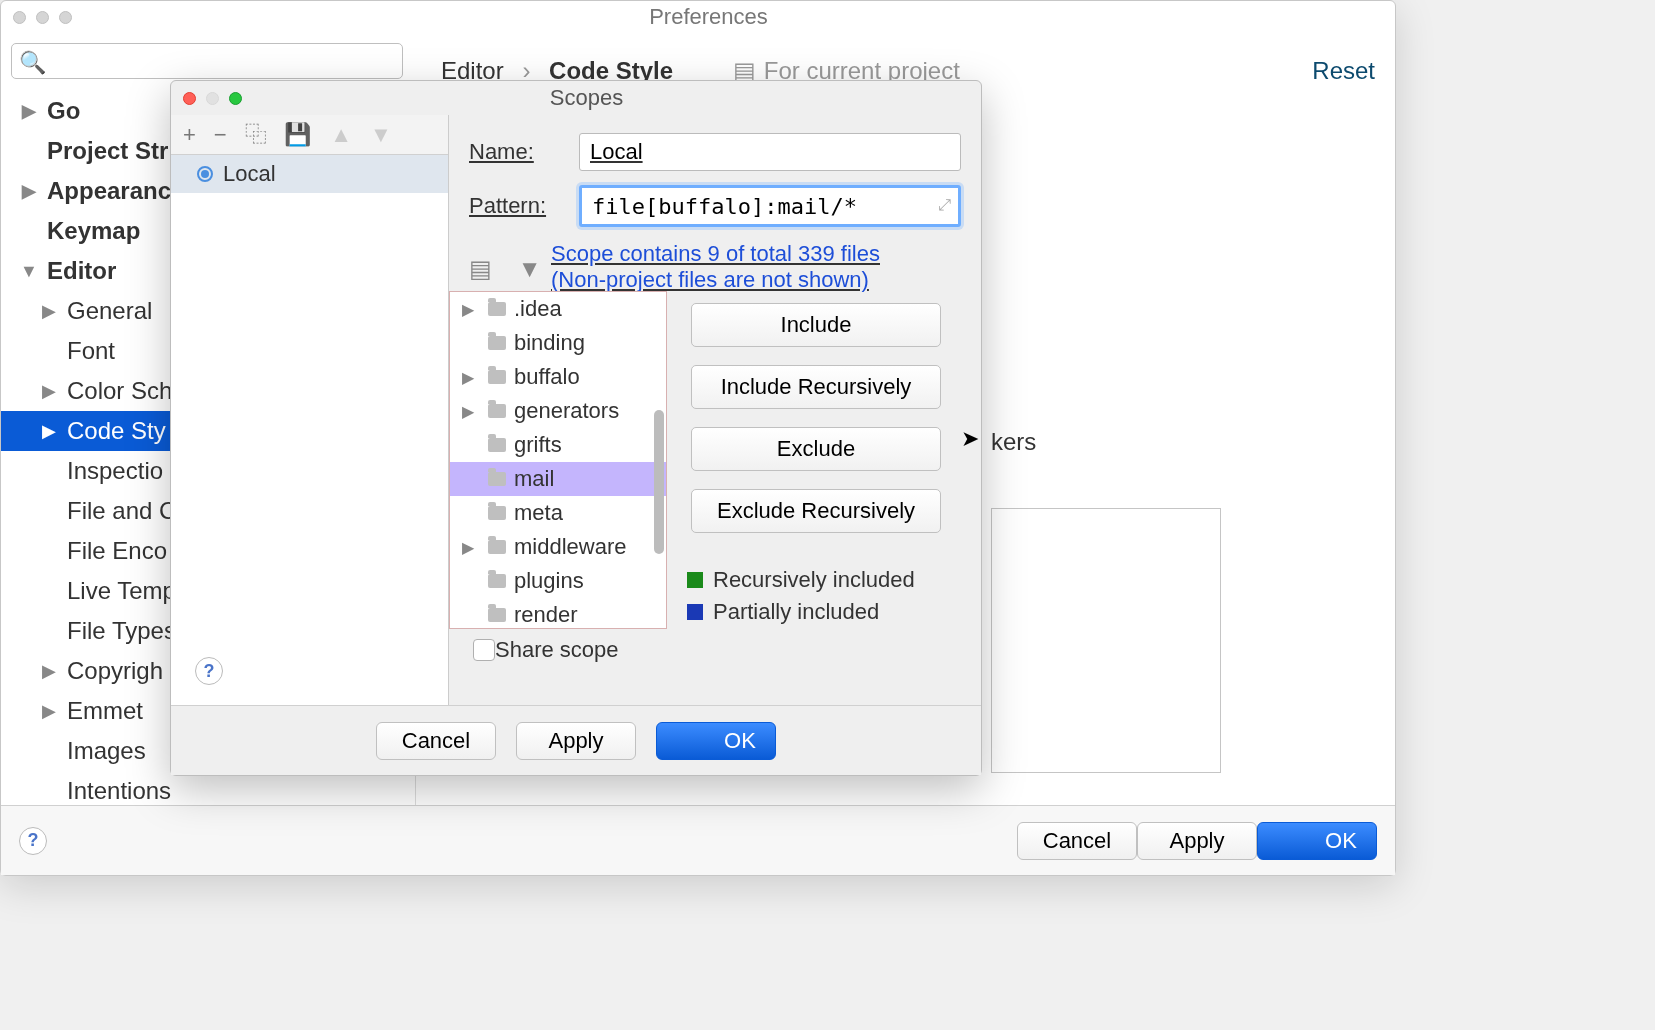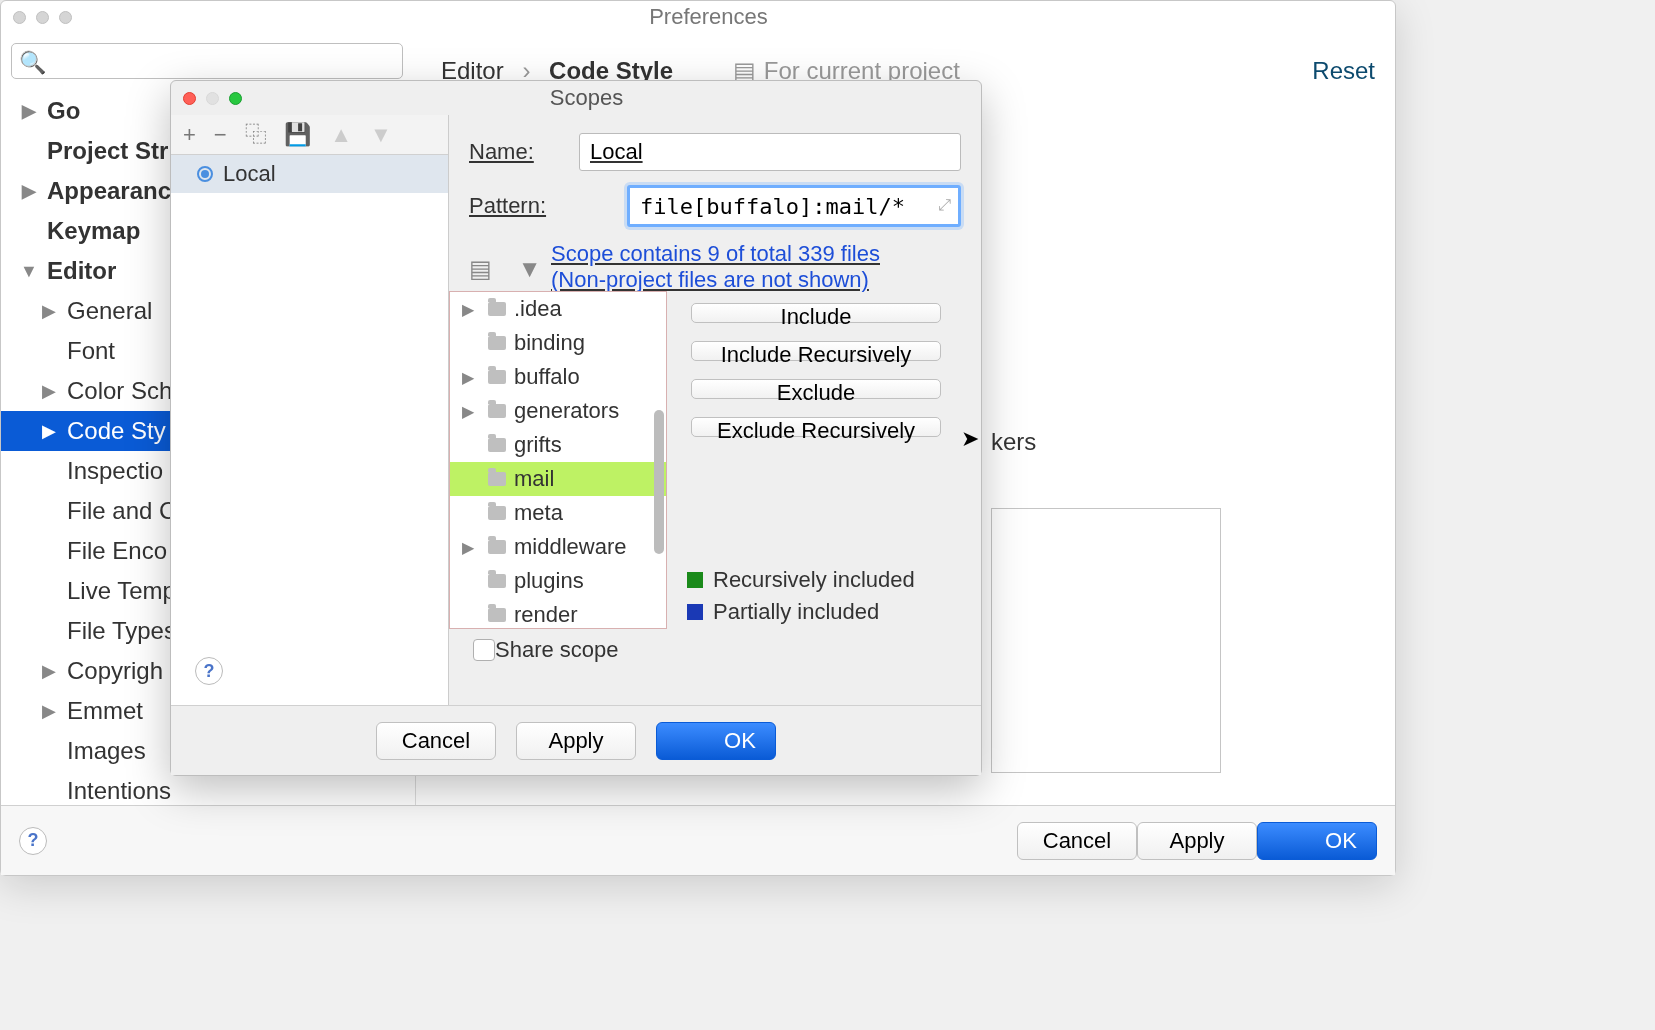--- a/index.html
+++ b/index.html
@@ -91,47 +91,47 @@
     .radio::after { content: ""; width: 8px; height: 8px; border-radius: 50%; background: #4a8fe0; }
 
     
     .scopes-right { position: absolute; left: 278px; top: 0; right: 0; bottom: 70px; padding: 18px 20px; text-decoration: underline; }
     .form-row { display: flex; align-items: center; margin-bottom: 14px; gap: 20px; }
     .form-label { width: 90px; font-size: 22px; color: #333; }
     .text-input {
       flex: 1; height: 38px; font-size: 22px; padding: 0 10px;
       border: 1px solid #bbb; border-radius: 3px; background: #fff;
     }
-    .pattern-wrap { flex: 1; position: relative; margin-left: 48px; }
+    .pattern-wrap { flex: 1; position: relative; }
     .pattern-input {
       width: 100%; height: 42px; font-size: 22px; font-family: Menlo, Consolas, monospace;
       padding: 0 36px 0 10px; border: 3px solid #6faeff; border-radius: 3px;
       box-shadow: 0 0 0 3px rgba(111,174,255,.3);
       background: #fff;
     }
     .expand-icon { position: absolute; right: 10px; top: 11px; color: #aaa; }
 
     .scope-info { margin-left: 82px; font-size: 22px; color: #1d4ed8; }
     .mini-toolbar { position: absolute; left: 20px; top: 140px; display: flex; gap: 26px; color: #888; font-size: 24px; }
 
     
     .file-tree {
       position: absolute; left: 0px; top: 176px; width: 218px; height: 338px;
       border: 1px solid #d8b0b0; background: #fff; overflow: hidden;
     }
     .ft-row { display: flex; align-items: center; height: 34px; font-size: 22px; padding-left: 36px; gap: 8px; }
     .ft-row .arrow { width: 18px; color: #888; margin-left: -24px; font-size: 16px; }
-    .ft-row.sel { background: #bef264; }
+    .ft-row.sel { background: #c4b5fd; }
     .folder-icon { width: 18px; height: 14px; background: #bfbfbf; border-radius: 2px; position: relative; }
     .folder-icon::before { content: ""; position: absolute; top: -4px; left: 0; width: 8px; height: 4px; background: #bfbfbf; border-radius: 2px 2px 0 0; }
     .ft-scroll { position: absolute; right: 2px; top: 118px; width: 10px; height: 144px; background: #bcbcbc; border-radius: 5px; }
 
     
     .ie-buttons { position: absolute; left: 242px; top: 188px; width: 250px; }
-    .ie-btn { width: 100%; height: 20px; border: 1px solid #c0c0c0; border-radius: 5px; background: linear-gradient(#fff,#f1f1f1); font-size: 22px; margin-bottom: 18px; }
+    .ie-btn { width: 100%; height: 44px; border: 1px solid #c0c0c0; border-radius: 5px; background: linear-gradient(#fff,#f1f1f1); font-size: 22px; margin-bottom: 18px; }
 
     
     .legend { position: absolute; left: 238px; top: 452px; font-size: 22px; }
     .legend-row { display: flex; align-items: center; gap: 10px; margin-bottom: 6px; }
     .sq { width: 16px; height: 16px; }
     .sq.green { background: #1a8a1a; }
     .sq.blue { background: #1a39b5; }
 
     
     .share-scope { position: absolute; left: 24px; top: 522px; display: flex; align-items: center; font-size: 22px; }

